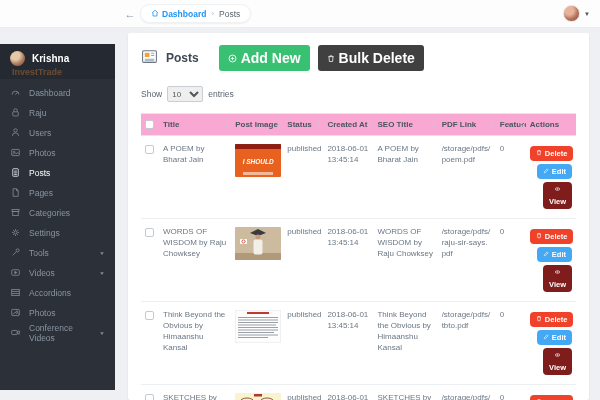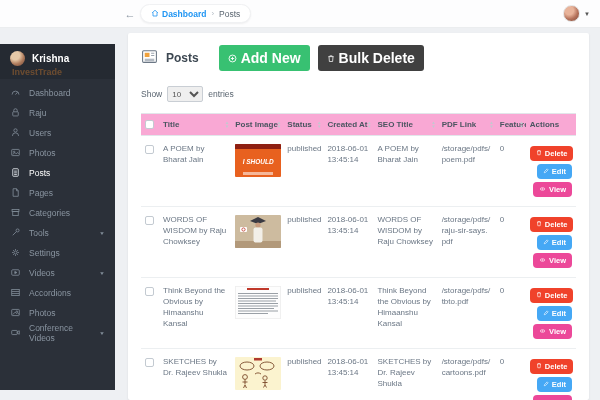--- a/index.html
+++ b/index.html
@@ -79,21 +79,21 @@
   .thumb { width:46px; height:33px; border-radius:1px; overflow:hidden; position:relative; }
   .thumb svg { display:block; }
   .thumb-poem { background:#e8611f; display:flex; align-items:center; justify-content:center; }
   .thumb-poem::before { content:""; position:absolute; top:0; left:0; right:0; height:5px; background:#8e1f12; }
   .thumb-poem span { color:#fff; font-size:6.5px; font-weight:bold; font-style:italic; margin-top:3px; }
   .thumb-poem::after { content:""; position:absolute; bottom:2px; left:8px; right:8px; height:3px; background:rgba(255,255,255,.55); }
   .c-act { text-align:right; }
   .abtn { display:inline-flex; align-items:center; gap:3px; border:none; border-radius:4px;
     color:#fff; font-size:7.5px; font-weight:bold; padding:3px 6px; margin:1.5px 0; cursor:pointer;
     font-family:inherit; }
-  .a-del { background:#f0422b; } .a-edit { background:#45a8f5;justify-content:space-between; } .a-view { background:#ec4899; }
+  .a-del { background:#f0422b; } .a-edit { background:#45a8f5;justify-content:space-between; } .a-view { background:#7f1d1d;flex-direction:column; }
 </style>
 </head>
 <body>
 
 <header class="topbar">
   <button class="nav-toggle">←</button>
   <div class="crumb-pill">
     <a class="crumb-home" href="#">
       <span>
         <svg width="8" height="8" viewBox="0 0 16 16">
@@ -165,32 +165,32 @@
     </li>
     <li>
       <span><svg width="11" height="11" viewBox="0 0 16 16">
             <rect x="3" y="3.5" width="10" height="3"></rect>
             <rect x="4" y="6.5" width="8" height="6"></rect>
           </svg></span>
       <span>Categories</span>
     </li>
     <li>
       <span><svg width="11" height="11" viewBox="0 0 16 16">
+            <circle cx="8" cy="8" r="2.2"></circle>
+            <path d="M8 3v2M8 11v2M3 8h2M11 8h2M4.5 4.5l1.4 1.4M10.1 10.1l1.4 1.4M11.5 4.5l-1.4 1.4M5.9 10.1l-1.4 1.4"></path>
+          </svg></span>
+      <span>Settings</span>
+    </li>
+    <li>
+      <span><svg width="11" height="11" viewBox="0 0 16 16">
             <circle cx="11" cy="5" r="2.2"></circle>
             <path d="M9.4 6.6L4 12"></path>
           </svg></span>
       <span>Tools</span>
       <span class="chev">▼</span>
-    </li>
-    <li>
-      <span><svg width="11" height="11" viewBox="0 0 16 16">
-            <circle cx="8" cy="8" r="2.2"></circle>
-            <path d="M8 3v2M8 11v2M3 8h2M11 8h2M4.5 4.5l1.4 1.4M10.1 10.1l1.4 1.4M11.5 4.5l-1.4 1.4M5.9 10.1l-1.4 1.4"></path>
-          </svg></span>
-      <span>Settings</span>
     </li>
     <li>
       <span><svg width="11" height="11" viewBox="0 0 16 16">
             <rect x="2.5" y="4" width="11" height="8" rx="1.5"></rect>
             <path d="M7 6.5l3 1.5-3 1.5z" fill="#7f8b96"></path>
           </svg></span>
       <span>Videos</span>
       <span class="chev">▼</span>
     </li>
     <li>

